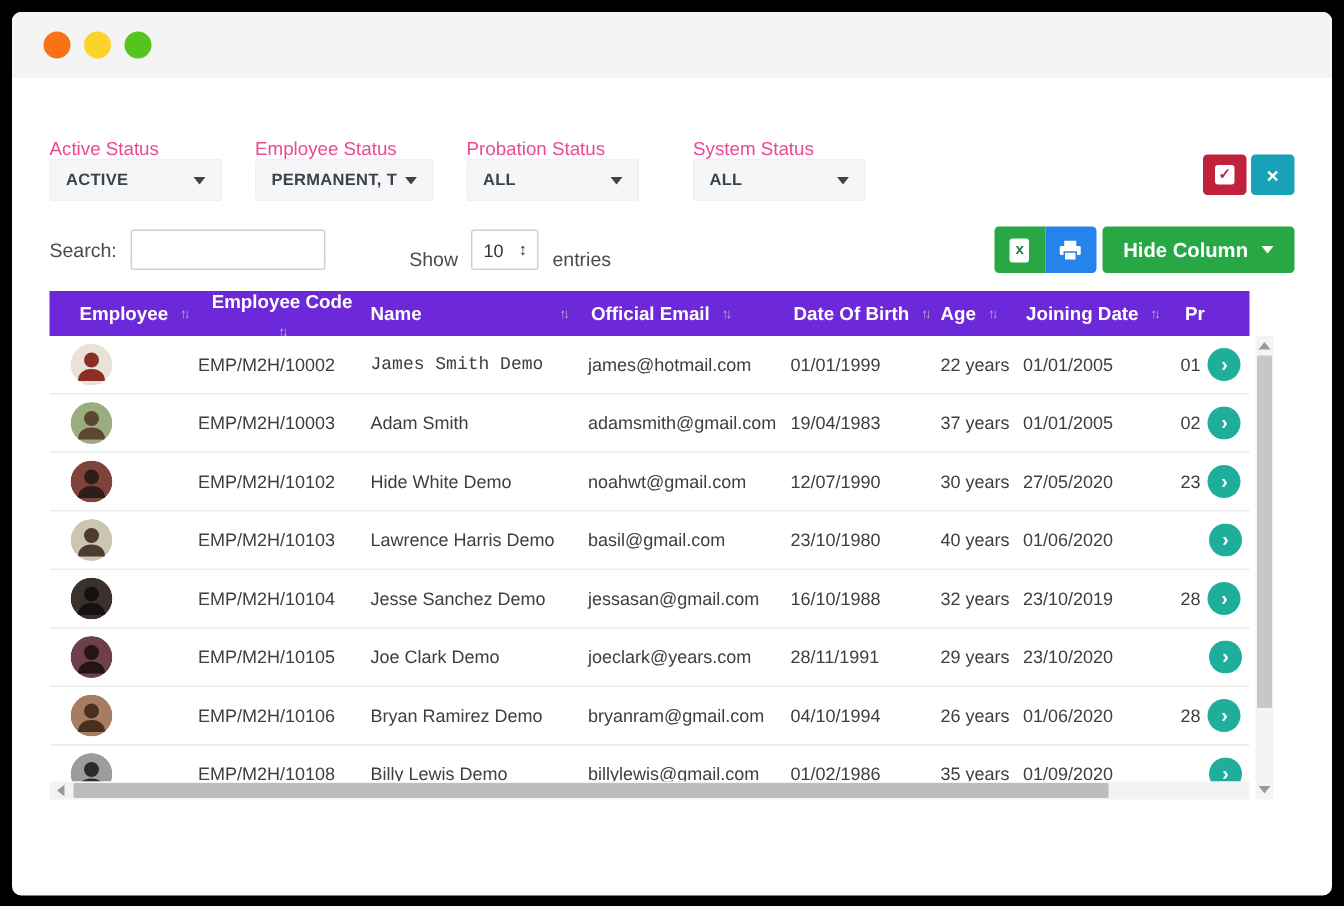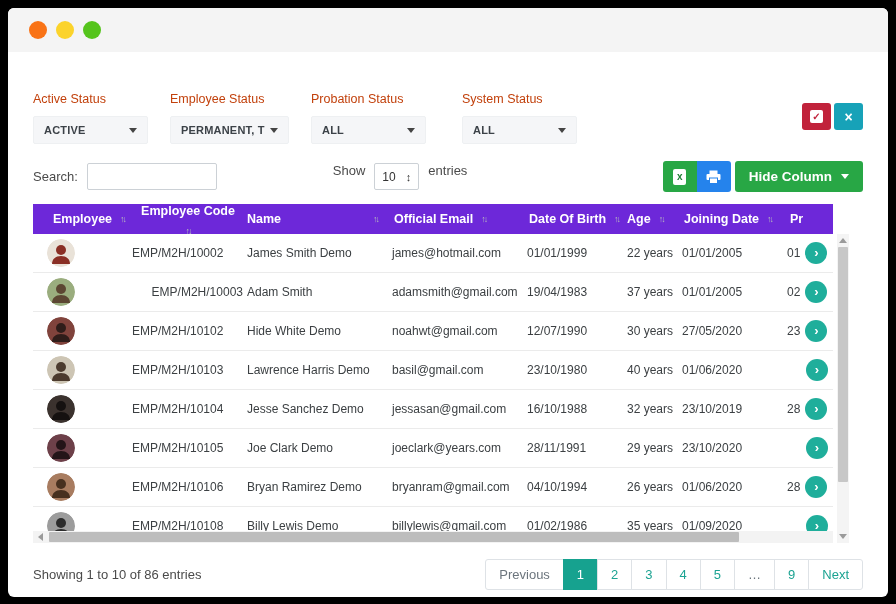--- a/index.html
+++ b/index.html
@@ -13,31 +13,31 @@
 
   .content { position:relative; padding:0 25px; }
 
   .corner-actions { position:absolute; top:11px; right:25px; display:flex; gap:3px; }
   .btn-sq { width:29px; height:27px; border-radius:3px; border:none; display:flex; align-items:center; justify-content:center; cursor:pointer; }
   .btn-red { background:#C1223B; }
   .btn-teal { background:#17A2B8; color:#fff; font-size:14px; font-weight:bold; }
   .cb-ic { width:13px; height:13px; background:#fff; border-radius:2px; color:#C1223B; font-size:10px; font-weight:bold; display:flex; align-items:center; justify-content:center; line-height:1; }
 
   .filters { display:flex; gap:22px; margin-top:40px; }
-  .filter .flbl { font-size:12.5px; color:#c2410c; margin-bottom:10px; }
+  .filter .flbl { font-size:12.5px; color:#ec4899; }
   .dd { width:115px; height:28px; background:#f5f6f8; border:1px solid #eef0f2; border-radius:2px; display:flex; align-items:center; justify-content:space-between; padding:0 10px; font-size:11px; font-weight:600; color:#3c4248; cursor:pointer; }
   .dd .ddval { white-space:nowrap; overflow:hidden; max-width:84px; letter-spacing:.2px; }
   .dd-wide { width:119px; }
   .caret { width:0; height:0; border-left:4px solid transparent; border-right:4px solid transparent; border-top:5px solid #444; flex:none; }
   .filter:nth-child(4) { margin-left:14px; }
 
   .toolbar { display:flex; align-items:center; margin-top:17px; }
   .srch-lbl { font-size:13px; color:#4a4a4a; margin-right:9px; }
   .srch-inp { width:130px; height:27px; border:1px solid #ccd1d6; border-radius:2px; outline:none; padding:0 6px; font-size:12px; }
-  .show-group { display:flex; align-items:flex-start; gap:9px; margin-left:116px; font-size:13px; color:#4a4a4a; }
+  .show-group { display:flex; align-items:flex-end; gap:9px; margin-left:56px; font-size:13px; color:#4a4a4a; }
   .page-size { width:45px; height:27px; border:1px solid #ccd1d6; border-radius:2px; display:flex; align-items:center; justify-content:space-between; padding:0 7px; font-size:12px; color:#333; cursor:pointer; }
   .spin { font-size:11px; color:#333; }
   .export-group { margin-left:auto; display:flex; align-items:center; }
   .btn-exp { width:34px; height:31px; border:none; display:flex; align-items:center; justify-content:center; cursor:pointer; }
   .btn-excel { background:#28a745; border-radius:3px 0 0 3px; }
   .btn-print { background:#2583EC; border-radius:0 3px 3px 0; }
   .xls-ic { width:13px; height:16px; background:#fff; border-radius:2px; color:#1e7e34; font-size:10px; font-weight:700; display:flex; align-items:center; justify-content:center; }
   .btn-hide { height:31px; margin-left:4px; background:#28a745; border:none; border-radius:3px; color:#fff; font-size:13.5px; font-weight:600; padding:0 14px; display:flex; align-items:center; gap:9px; cursor:pointer; }
   .caret-w { border-top-color:#fff; }
 
@@ -191,39 +191,39 @@
         <div class="tbody" id="tbody">
             <div class="trow">
               <div style="width: 95px;">
                 <div class="avatar"><svg width="28" height="28" viewBox="0 0 28 28">
                     <circle cx="14" cy="14" r="14" fill="#e9e2d8"></circle>
                     <circle cx="14" cy="11" r="5" fill="#8a2f25"></circle>
                     <path d="M14 17c-5.5 0-9 3.2-9 8h18c0-4.8-3.5-8-9-8z" fill="#8a2f25"></path>
                   </svg></div>
               </div>
               <div class="td" style="width: 115px;">EMP/M2H/10002</div>
-              <div class="td" style="width: 145px;">James Smith Demo</div>
+              <div class="td" style="width: 145px; font-family: Liberation Mono, monospace;">James Smith Demo</div>
               <div class="td" style="width: 135px;">james@hotmail.com</div>
               <div class="td" style="width: 100px;">01/01/1999</div>
               <div class="td" style="width: 55px;">22 years</div>
               <div class="td" style="width: 105px;">01/01/2005</div>
               <div class="td act-cell" style="width: 50px;">
                 <span>01</span>
                 <button class="act-btn">›</button>
               </div>
             </div>
             <div class="trow">
               <div style="width: 95px;">
                 <div class="avatar"><svg width="28" height="28" viewBox="0 0 28 28">
                     <circle cx="14" cy="14" r="14" fill="#9aad7e"></circle>
                     <circle cx="14" cy="11" r="5" fill="#5c4632"></circle>
                     <path d="M14 17c-5.5 0-9 3.2-9 8h18c0-4.8-3.5-8-9-8z" fill="#5c4632"></path>
                   </svg></div>
               </div>
-              <div class="td" style="width: 115px; text-align: right;">EMP/M2H/10003</div>
+              <div class="td" style="width: 115px;">EMP/M2H/10003</div>
               <div class="td" style="width: 145px;">Adam Smith</div>
               <div class="td" style="width: 135px;">adamsmith@gmail.com</div>
               <div class="td" style="width: 100px;">19/04/1983</div>
               <div class="td" style="width: 55px;">37 years</div>
               <div class="td" style="width: 105px;">01/01/2005</div>
               <div class="td act-cell" style="width: 50px;">
                 <span>02</span>
                 <button class="act-btn">›</button>
               </div>
             </div>
@@ -347,29 +347,15 @@
           <div class="hs-thumb"></div>
         </div>
       </div>
       <div class="vscroll">
         <div class="vs-up"></div>
         <div class="vs-thumb"></div>
         <div class="vs-down"></div>
       </div>
     </div>
 
-    <div class="footer">
-      <span class="showing">Showing 1 to 10 of 86 entries</span>
-      <div class="pagination" id="pagination">
-          <div class="pg muted">Previous</div>
-          <div class="pg active">1</div>
-          <div class="pg">2</div>
-          <div class="pg">3</div>
-          <div class="pg">4</div>
-          <div class="pg">5</div>
-          <div class="pg muted">…</div>
-          <div class="pg">9</div>
-          <div class="pg">Next</div>
-        </div>
-    </div>
 
   </div>
 </div>
 
 </body></html>

